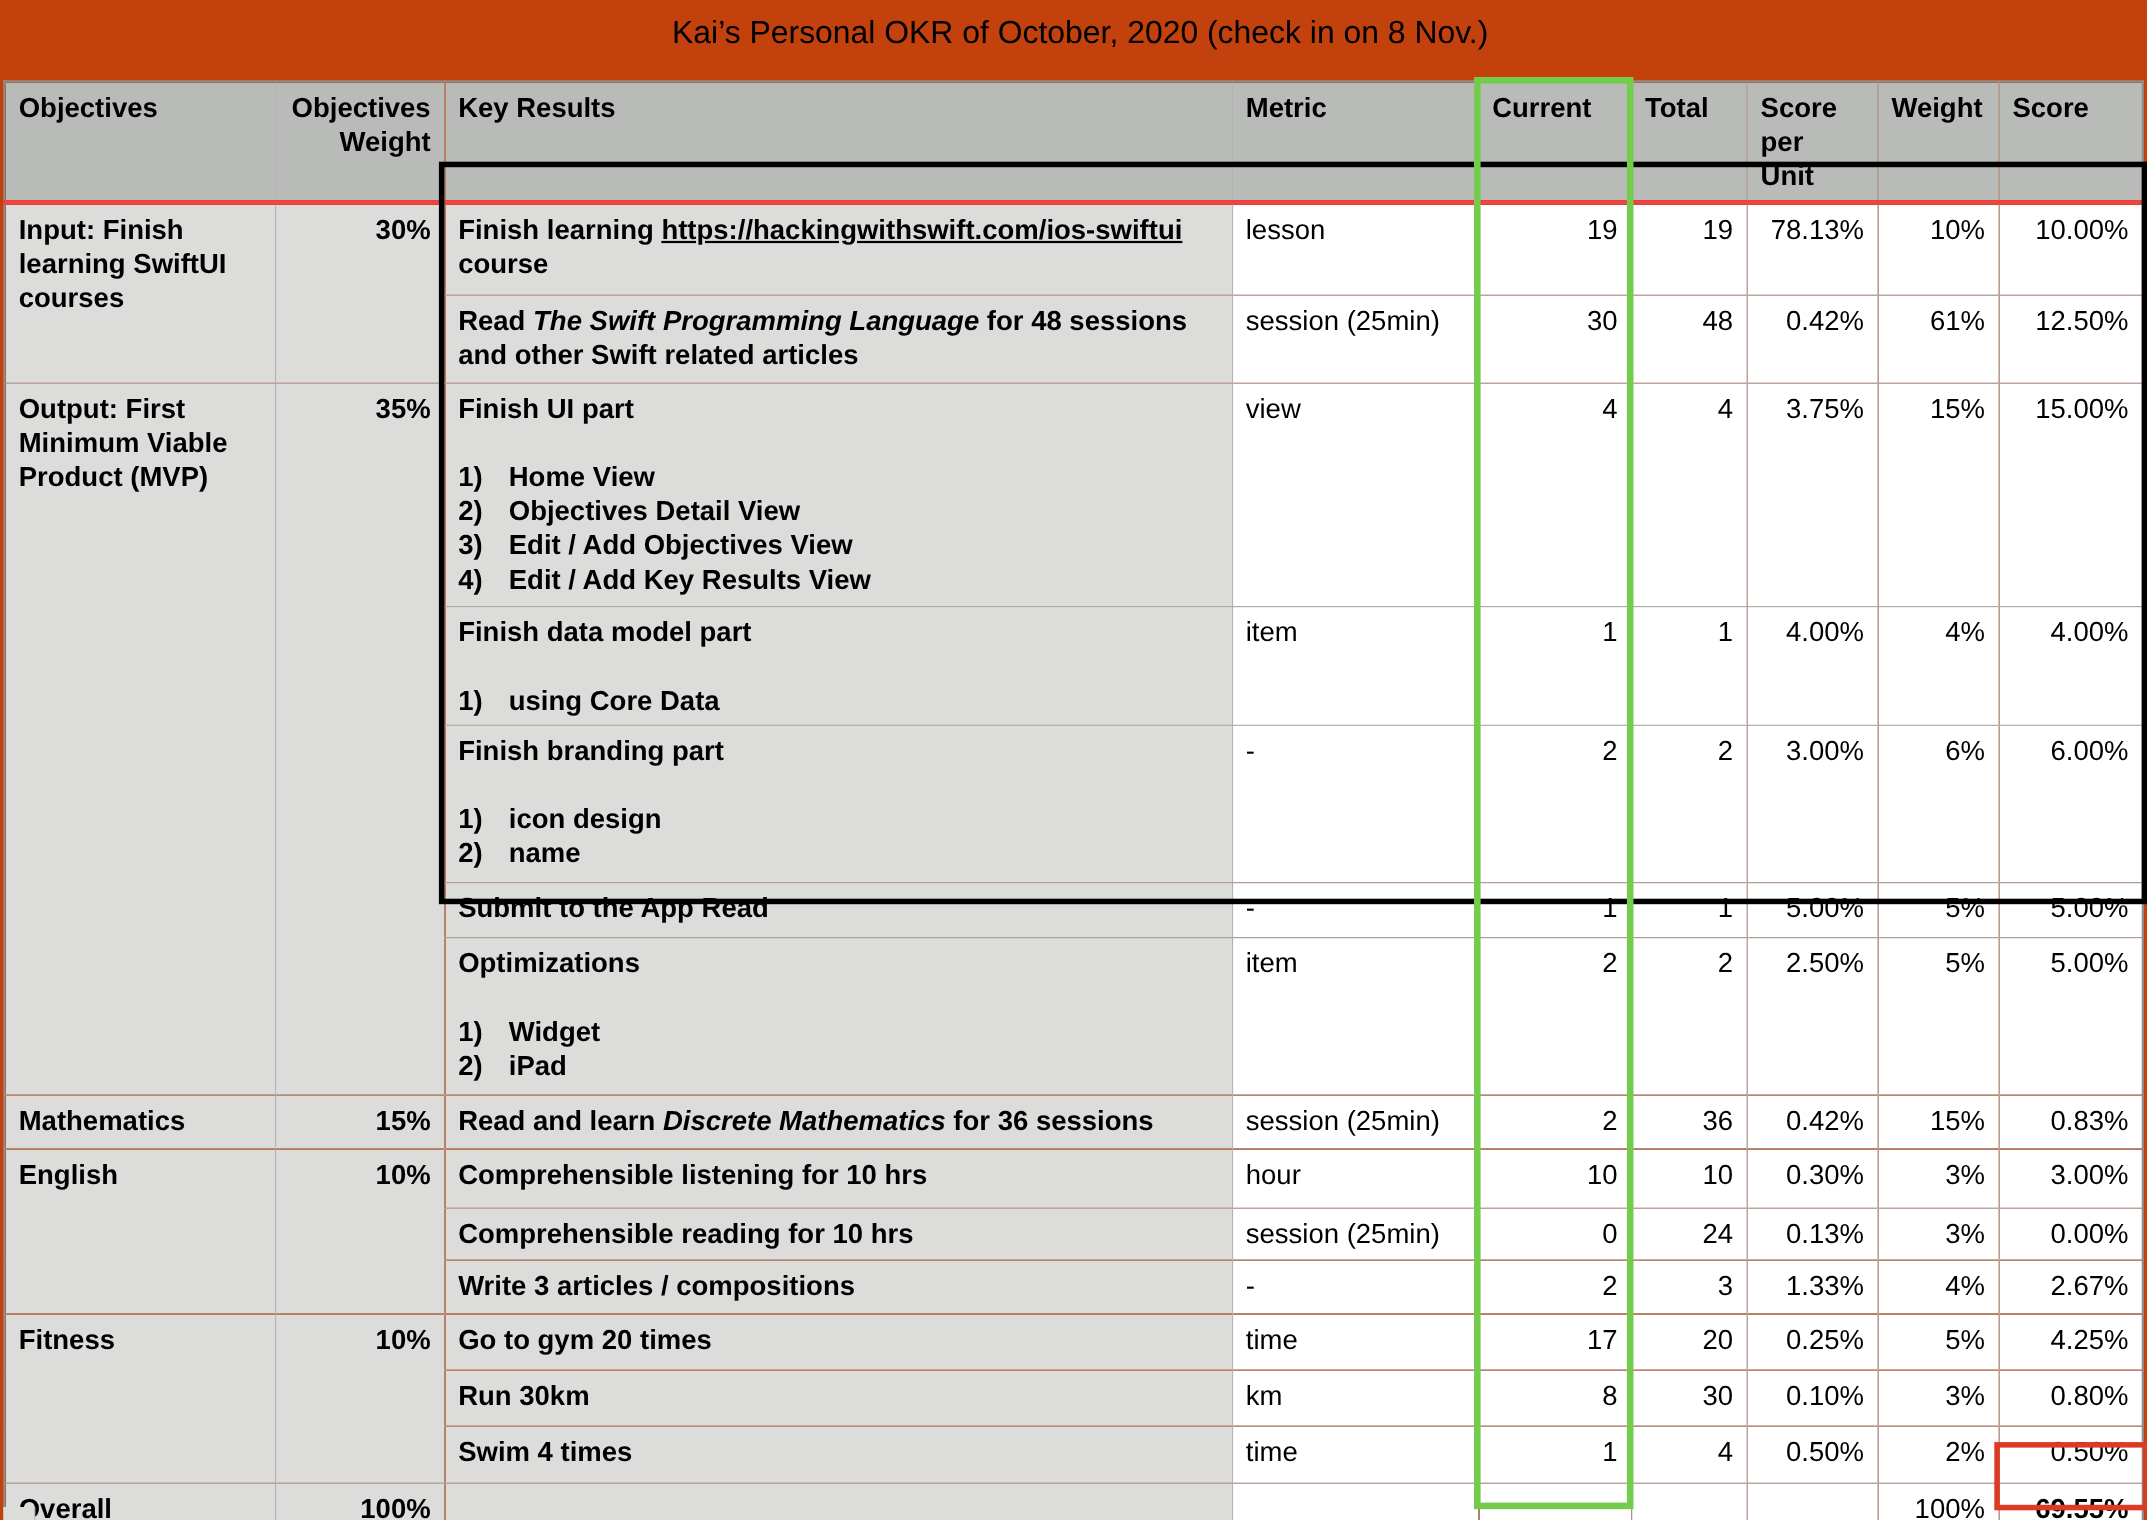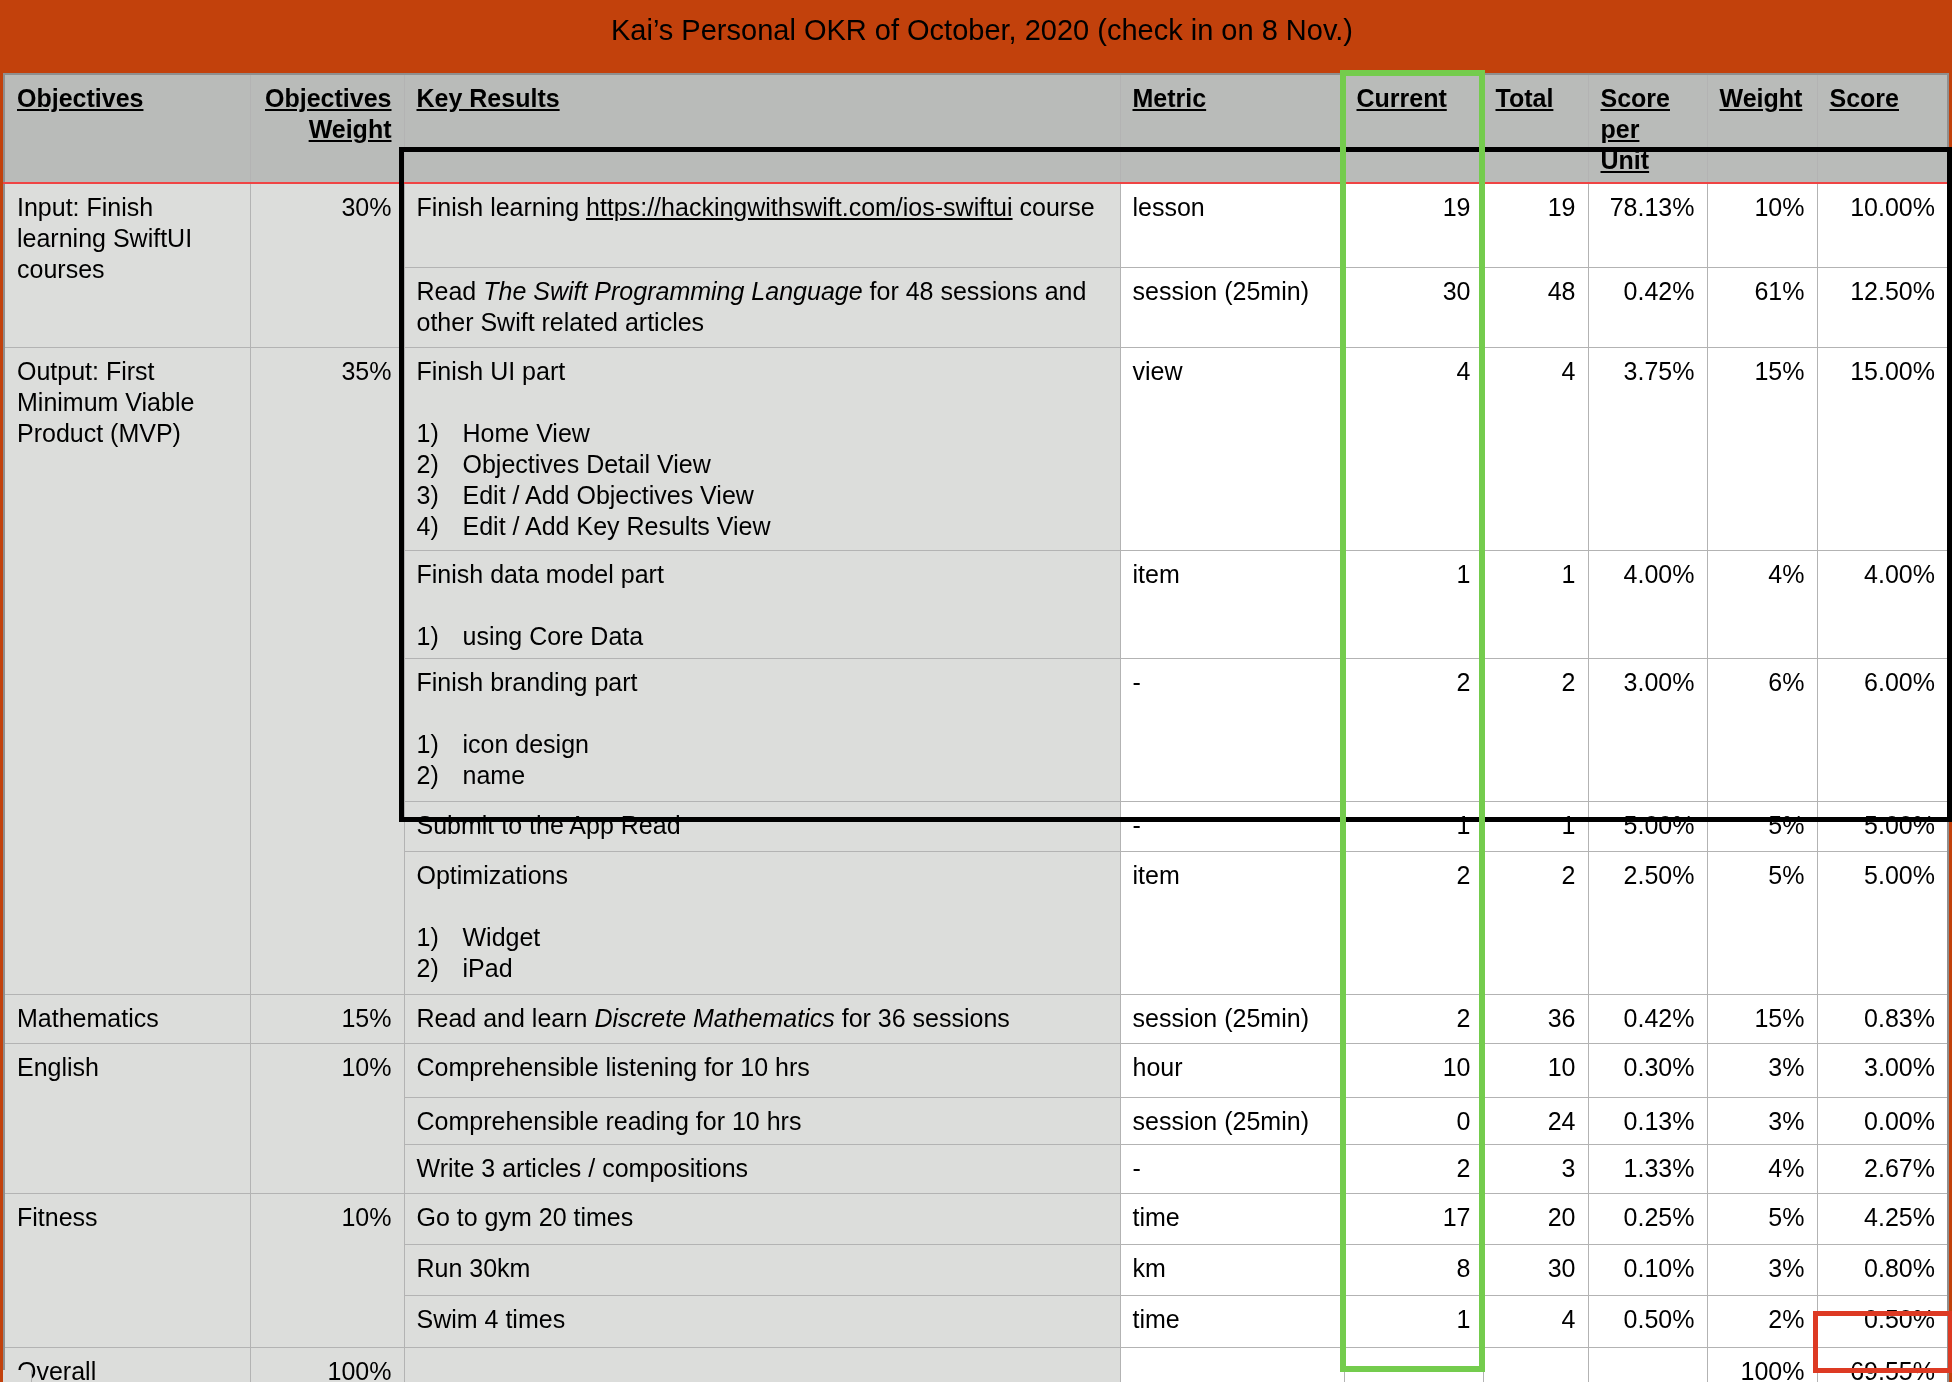--- a/index.html
+++ b/index.html
@@ -27,26 +27,25 @@
     border:1px solid #b3b3b3;
     vertical-align:top;
     padding:8px 12px 6px 12px;
     font-size:25px;line-height:31px;
     overflow:hidden;
     word-wrap:break-word;
   }
   thead th{
     background:#b9bbb9;
     font-weight:bold;text-align:left;
-    border-bottom:2px solid #ef4444;
-    text-decoration:underline;
+    border-bottom:4px solid #ef4444;
   }
   .g{background:#dcdddb;}
   .w{background:#ffffff;}
-  .b{font-weight:normal;}
+  .b{font-weight:bold;}
   .ar{text-align:right;}
   .it{font-style:italic;}
   .ul{text-decoration:underline;}
   .kr-list{margin-top:31px;}
   .kr-item{display:flex;}
   .kr-num{width:46px;flex:0 0 46px;}
   
   .h78{height:78px}.h84{height:84px}.h80{height:80px}.h203{height:203px}
   .h107{height:107px}.h143{height:143px}.h50{height:50px}.h49{height:49px}
   .h54{height:54px}.h47{height:47px}.h51{height:51px}.h52{height:52px}

